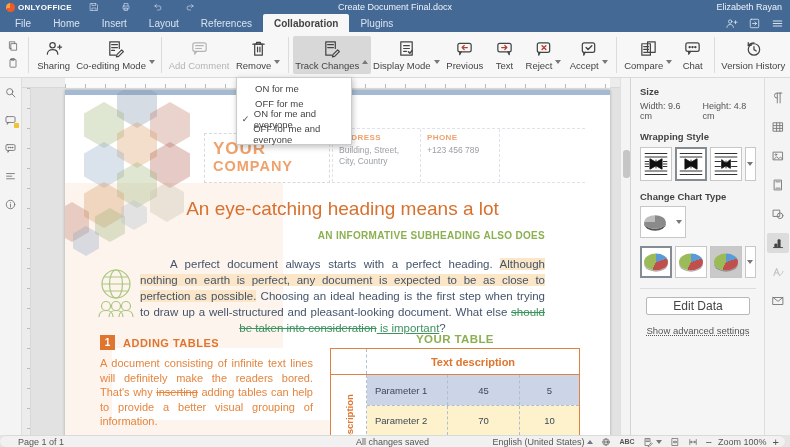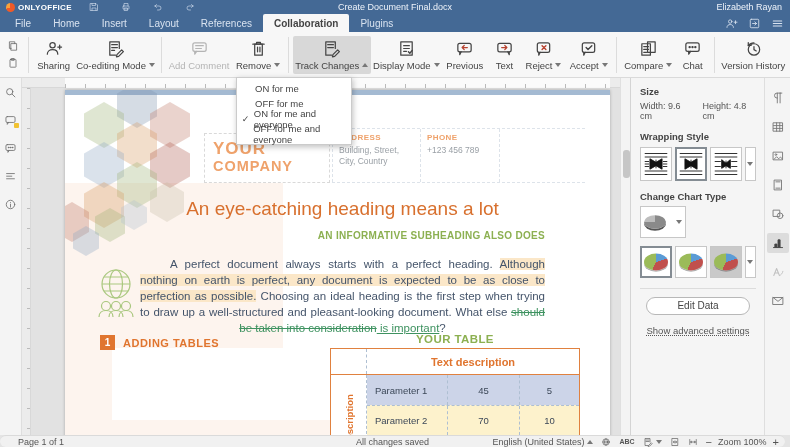--- a/index.html
+++ b/index.html
@@ -28,21 +28,21 @@
   .tab-right .ic svg { width:13px; height:13px; }
 
   
   .toolbar { position:absolute; left:0; top:32px; width:790px; height:46px; background:#f7f7f7; border-bottom:1px solid #dadada; display:flex; align-items:center; padding:0 2px; }
   .cpcol { display:flex; flex-direction:column; gap:3px; padding:0 3px; }
   .cpbtn { width:16px; height:14px; display:flex; align-items:center; justify-content:center; color:#666; border-radius:2px; }
   .cpbtn svg { width:12px; height:12px; }
   .tsep { width:1px; height:36px; background:#dcdcdc; margin:0 4px; }
   .tbtn { display:flex; flex-direction:column; align-items:center; justify-content:center; gap:2px; padding:3px 6px; border-radius:2px; color:#444; min-width:34px; }
   .tbtn .ic svg { width:19px; height:19px; }
-  .tbtn .tlabel { font-size:9.5px; white-space:nowrap; display:flex; align-items:center; gap:3px; }
+  .tbtn .tlabel { font-size:9.5px; white-space:nowrap; display:flex; gap:3px; }
   .tbtn.pressed { background:#d8d8d8; }
   .tbtn.disabled { color:#b4b4b4; }
   .caret-down { width:0; height:0; border-left:3px solid transparent; border-right:3px solid transparent; border-top:4px solid #777; display:inline-block; }
   .caret-up   { width:0; height:0; border-left:3px solid transparent; border-right:3px solid transparent; border-bottom:4px solid #777; display:inline-block; }
 
   
   .menu { position:absolute; left:236px; top:77px; width:116px; background:#fff; border:1px solid #cbcbcb; box-shadow:1px 2px 6px rgba(0,0,0,.25); z-index:50; padding:3px 0; }
   .menu-item { height:15px; display:flex; align-items:center; font-size:9.5px; color:#444; }
   .menu-check { width:18px; text-align:center; font-size:9px; color:#444; }
 
@@ -67,21 +67,21 @@
   .wrapbox svg { width:26px; height:26px; }
   .gal-caret { width:12px; background:#fff; border:1px solid #c7c7c7; display:flex; align-items:center; justify-content:center; }
   .charttype-dd { width:46px; height:32px; background:#fff; border:1px solid #c7c7c7; display:flex; align-items:center; justify-content:space-between; padding:0 3px; margin:4px 0 8px 0; }
   .pie-dark { width:22px; height:22px; border-radius:50%; background:conic-gradient(#8a8a8a 0 75%, #bdbdbd 75% 100%); transform:scaleY(.62); box-shadow:0 3px 0 #555; }
   .pies-row { display:flex; gap:3px; align-items:stretch; margin-bottom:10px; }
   .piebox { width:34px; height:32px; background:#fff; border:1px solid #c7c7c7; display:flex; align-items:center; justify-content:center; }
   .piebox.selected { border:2px solid #848c93; }
   .piebox.gray { background:#c9c9c9; }
   .pie { width:24px; height:24px; border-radius:50%; background:conic-gradient(#5b9bd5 0 18%, #c0504d 18% 55%, #9bbb59 55% 100%); transform:scaleY(.7); box-shadow:0 2px 0 rgba(80,80,80,.45); }
   .rp-div { height:1px; background:#dcdcdc; margin:2px 0 8px 0; }
-  .editdata-btn { display:block; width:104px; margin:0 auto 10px auto; height:18px; background:#fff; border:1px solid #b8b8b8; border-radius:9px; font-size:10px; color:#444; text-align:center; line-height:16px; }
+  .editdata-btn { display:block; width:104px; margin:0 auto 10px auto; height:18px; background:#fff; border:1px solid #b8b8b8; border-radius:2px; font-size:12px; color:#444; text-align:center; line-height:16px; }
   .adv-link { display:block; text-align:center; color:#555; text-decoration:underline; text-decoration-style:dotted; font-size:9.5px; }
 
   
   .editor { position:absolute; left:22px; top:78px; width:608px; height:357px; background:#e2e2e2; overflow:hidden; }
   .hruler { position:absolute; left:0; top:0; width:608px; height:10px; background:#ececec; border-bottom:1px solid #d8d8d8; }
   .hruler .band { position:absolute; left:43px; top:0; width:545px; height:10px; background:#fbfbfb;
      background-image:repeating-linear-gradient(90deg,#bbb 0 1px,transparent 1px 20px); background-size:100% 4px; background-position:0 6px; background-repeat:no-repeat; }
   .vruler { position:absolute; left:0; top:10px; width:9px; bottom:0; background:#ececec; border-right:1px solid #d8d8d8;
      background-image:repeating-linear-gradient(180deg,#bbb 0 1px,transparent 1px 20px); background-size:4px 100%; background-position:5px 0; background-repeat:no-repeat; }
   .vscroll { position:absolute; right:0; top:0; width:10px; bottom:0; background:#f4f4f4; border-left:1px solid #e0e0e0; }
@@ -513,20 +513,21 @@
             <circle cx="23" cy="40" r="4.5"></circle>
             <circle cx="33" cy="40" r="4.5"></circle>
           <path d="M6 51c0-4 3-6.5 7-6.5s7 2.5 7 6.5 M16 51c0-4 3-6.5 7-6.5s7 2.5 7 6.5 M26 51c0-4 3-6.5 7-6.5s7 2.5 7 6.5"></path>
         </svg>
       </div>
 
       <div class="doc-para" id="doc-para"><span>A perfect document always starts with a perfect heading. </span><span class="seg-hl">Although nothing on earth is perfect, any document is expected to be as close to perfection as possible.</span><span> Choosing an ideal heading is the first step when trying to draw up a well-structured and pleasant-looking document. What else </span><span class="seg-del">should be taken into consideration</span><span class="seg-ins"> is important</span><span>?</span></div>
 
       <div class="sec-badge">1</div>
       <div class="sec-title">ADDING TABLES</div>
+      <div class="sec-body" id="sec-body"><span>A document consisting of infinite text lines will definitely make the readers bored. That's why </span><span class="seg-del">inserting</span><span> adding tables can help to provide a better visual grouping of information.</span></div>
 
       <div class="ytable-title">YOUR TABLE</div>
       <div class="ptable">
         <div class="pt-header-row">
           <div class="pt-corner"></div>
           <div class="pt-header">Text description</div>
         </div>
         <div class="pt-body">
           <div class="pt-side">
             <span class="vert">Text description</span>

